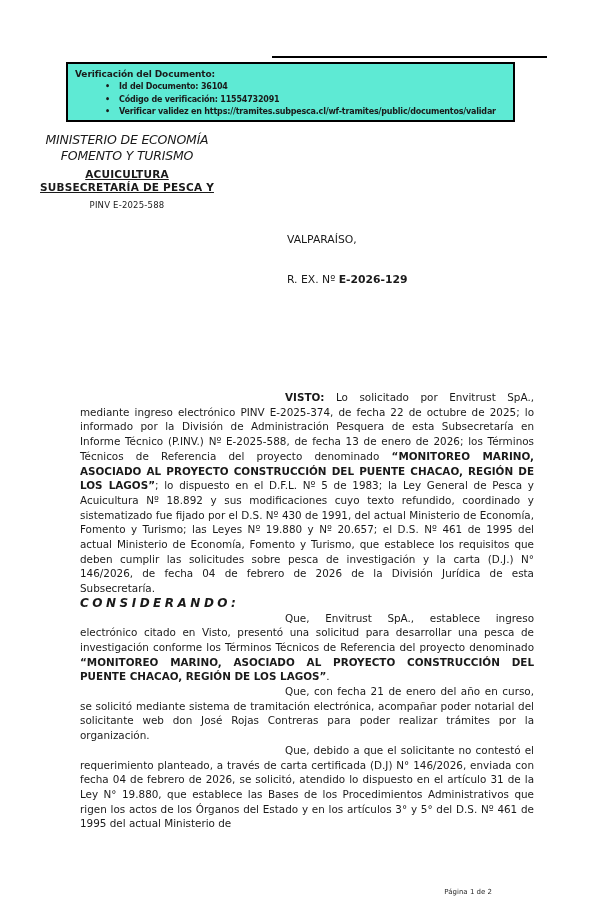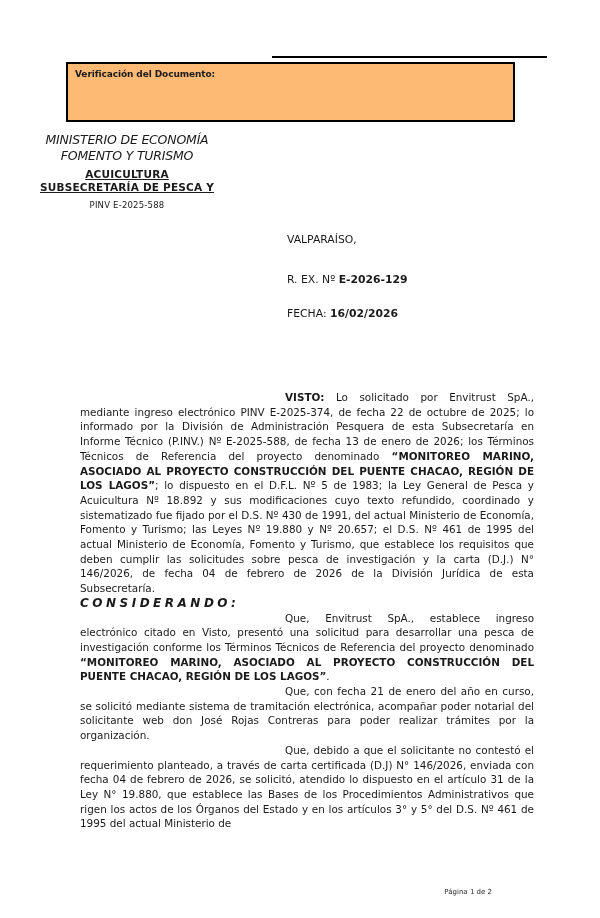--- a/index.html
+++ b/index.html
@@ -8,21 +8,21 @@
     background:#ffffff; overflow:hidden;
     font-family:"DejaVu Sans", sans-serif; color:#1a1a1a;
   }
   
   .artifact-line { position:absolute; left:272px; top:56px; width:275px; height:2px; background:#000; }
 
   
   .verify-box {
     position:absolute; left:66px; top:62px; width:449px; height:60px;
     border:2px solid #000; box-sizing:border-box; padding:4px 0 16px 7px;
-    background:#fdba74;
+    background:#5eead4;
   }
   .verify-title { font-weight:bold; font-size:9px; line-height:12px; letter-spacing:-0.1px; }
   .verify-list { margin:1px 0 0 0; padding:0; list-style:none; }
   .verify-item {
     position:relative; padding-left:44px; font-weight:bold; font-size:8px;
     line-height:12.6px; white-space:nowrap; letter-spacing:-0.2px;
   }
   .verify-item::before { content:"•"; position:absolute; left:30px; top:0; }
 
   
@@ -58,36 +58,40 @@
 </style>
 </head>
 <body>
 
 <div class="page">
 
   <div class="artifact-line"></div>
 
   <div class="verify-box">
     <div class="verify-title">Verificación del Documento:</div>
+    <ul class="verify-list">
+      <li class="verify-item">Id del Documento: 36104</li>
+      <li class="verify-item">Código de verificación: 11554732091</li>
+      <li class="verify-item">Verificar validez en https://tramites.subpesca.cl/wf-tramites/public/documentos/validar</li>
+    </ul>
   </div>
 
   <div class="letterhead">
     <div class="ministry-line">MINISTERIO DE ECONOMÍA</div>
     <div class="ministry-line">FOMENTO Y TURISMO</div>
     <div class="subsecretaria">
       <div>ACUICULTURA</div>
       <div>SUBSECRETARÍA DE PESCA Y</div>
     </div>
     <div class="lh-ref">PINV E-2025-588</div>
   </div>
 
   <div class="heading-block">
     <p class="city">VALPARAÍSO,</p>
     <p class="rex"><span>R. EX. Nº </span><span class="bold">E-2026-129</span></p>
-    <p class="fecha"><span>FECHA: </span><span class="bold">16/02/2026</span></p>
   </div>
 
   <div class="body-block">
     <p class="p-indent"><span class="bold">VISTO:</span><span> Lo solicitado por Envitrust SpA., mediante ingreso electrónico PINV E-2025-374, de fecha 22 de octubre de 2025; lo informado por la División de Administración Pesquera de esta Subsecretaría en Informe Técnico (P.INV.) Nº E-2025-588, de fecha 13 de enero de 2026; los Términos Técnicos de Referencia del proyecto denominado </span><span class="bold">“MONITOREO MARINO, ASOCIADO AL PROYECTO CONSTRUCCIÓN DEL PUENTE CHACAO, REGIÓN DE LOS LAGOS”</span><span>; lo dispuesto en el D.F.L. Nº 5 de 1983; la Ley General de Pesca y Acuicultura Nº 18.892 y sus modificaciones cuyo texto refundido, coordinado y sistematizado fue fijado por el D.S. Nº 430 de 1991, del actual Ministerio de Economía, Fomento y Turismo; las Leyes Nº 19.880 y Nº 20.657; el D.S. Nº 461 de 1995 del actual Ministerio de Economía, Fomento y Turismo, que establece los requisitos que deben cumplir las solicitudes sobre pesca de investigación y la carta (D.J.) N° 146/2026, de fecha 04 de febrero de 2026 de la División Jurídica de esta Subsecretaría.</span></p>
 
     <p class="considerando-heading">CONSIDERANDO:</p>
 
     <p class="p-indent c-par c-par-first"><span>Que, Envitrust SpA., establece ingreso electrónico citado en Visto, presentó una solicitud para desarrollar una pesca de investigación conforme los Términos Técnicos de Referencia del proyecto denominado </span><span class="bold">“MONITOREO MARINO, ASOCIADO AL PROYECTO CONSTRUCCIÓN DEL PUENTE CHACAO, REGIÓN DE LOS LAGOS”</span><span>.</span></p>
 
     <p class="p-indent c-par">Que, con fecha 21 de enero del año en curso, se solicitó mediante sistema de tramitación electrónica, acompañar poder notarial del solicitante web don José Rojas Contreras para poder realizar trámites por la organización.</p>

